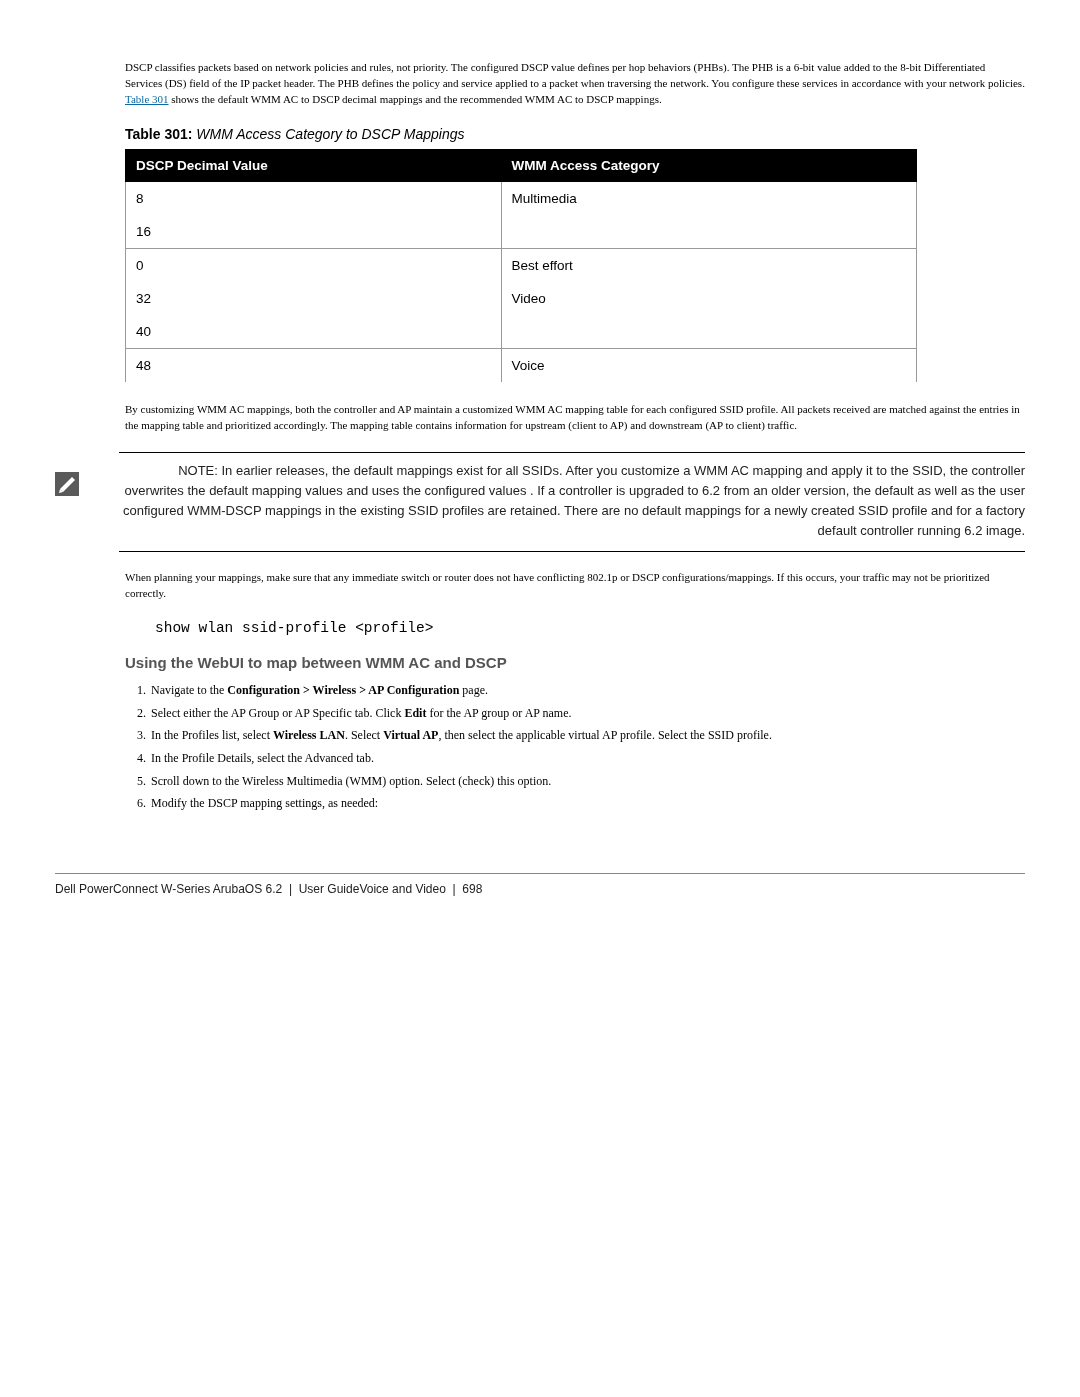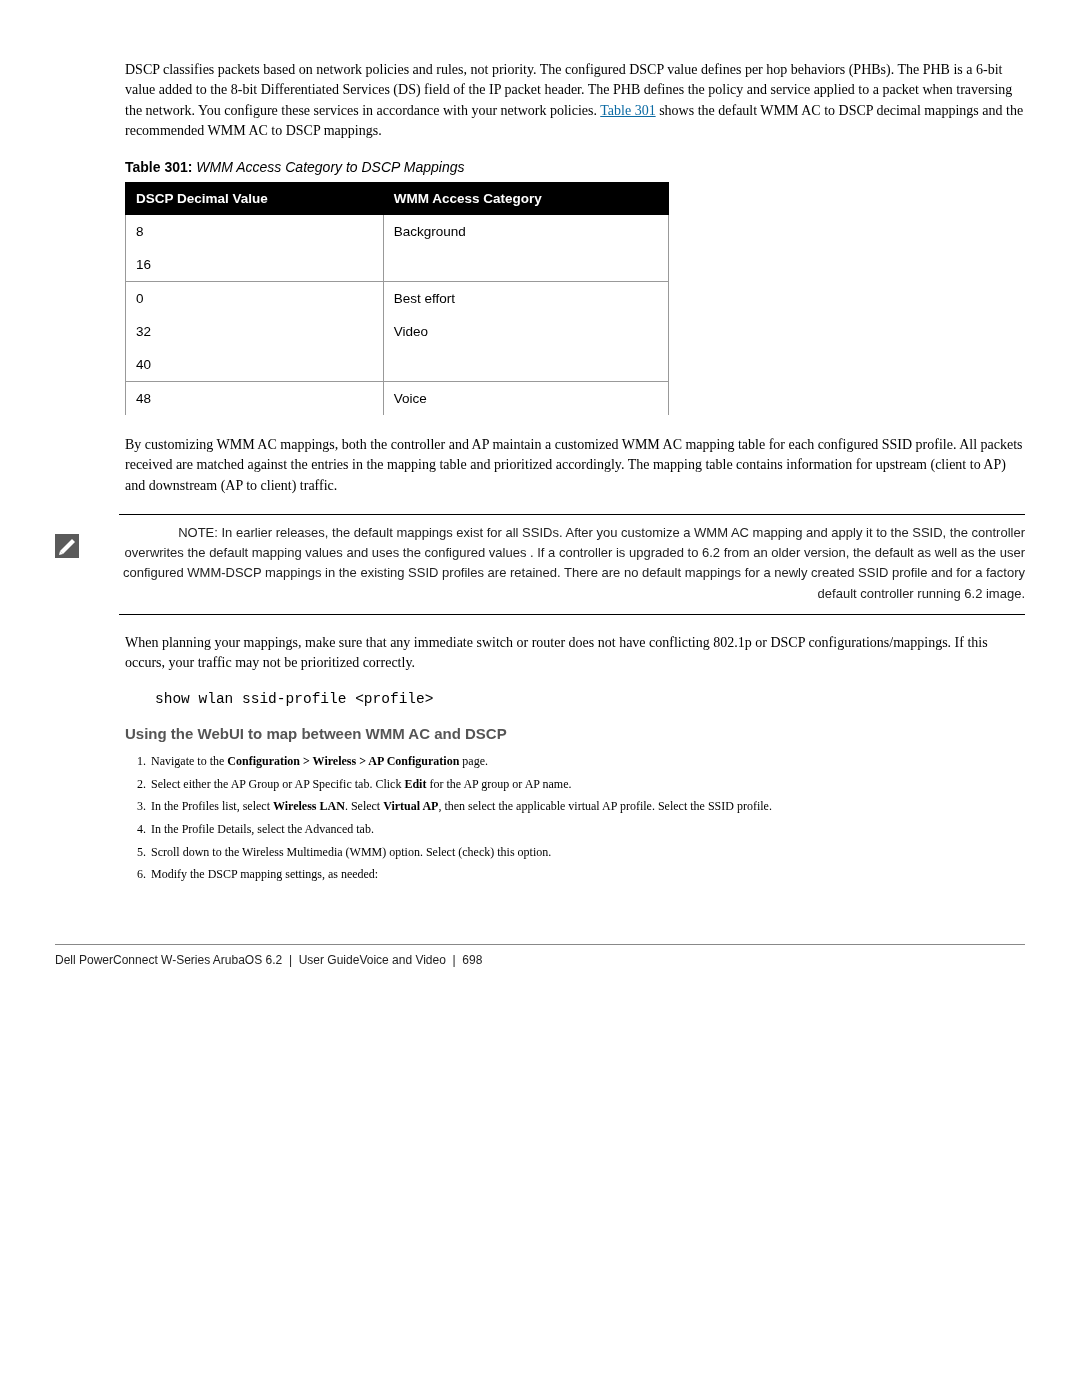--- a/index.html
+++ b/index.html
@@ -32,42 +32,42 @@
     margin-top: 6px;
   }
   .note-icon svg { display:block; }
   .note-text {
     flex: 1;
     font-size: 15.5px;
     line-height: 1.45;
   }
   .body-para {
     margin: 0 0 18px 70px;
-    font-size: 14px;
+    font-size: 11px;
     line-height: 1.45;
   }
   .body-para .link { color: #0b6aa3; }
   .table-caption {
     margin: 10px 0 6px 70px;
     font-size: 14.5px;
   }
   .table-caption .bold {
     font-family: Arial, Helvetica, sans-serif;
     font-weight: bold;
     font-size: 14px;
   }
   .table-caption .ital {
     font-family: Arial, Helvetica, sans-serif;
     font-style: italic;
     font-size: 14px;
   }
   table.mapping {
     margin-left: 70px;
     border-collapse: collapse;
-    width: 544px;
+    width: 792px;
     font-family: Arial, Helvetica, sans-serif;
     font-size: 13.5px;
   }
   table.mapping th {
     background: #000;
     color: #fff;
     text-align: left;
     padding: 8px 10px;
     font-weight: bold;
     border: 1px solid #000;
@@ -151,21 +151,21 @@
   <table class="mapping">
     <thead>
       <tr>
         <th>DSCP Decimal Value</th>
         <th>WMM Access Category</th>
       </tr>
     </thead>
     <tbody>
       <tr>
           <td class="grouped">8</td>
-          <td class="grouped">Background</td>
+          <td class="grouped">Multimedia</td>
         </tr>
       <tr>
           <td>16</td>
           <td></td>
         </tr>
       <tr>
           <td class="grouped">0</td>
           <td class="grouped">Best effort</td>
         </tr>
       <tr>

